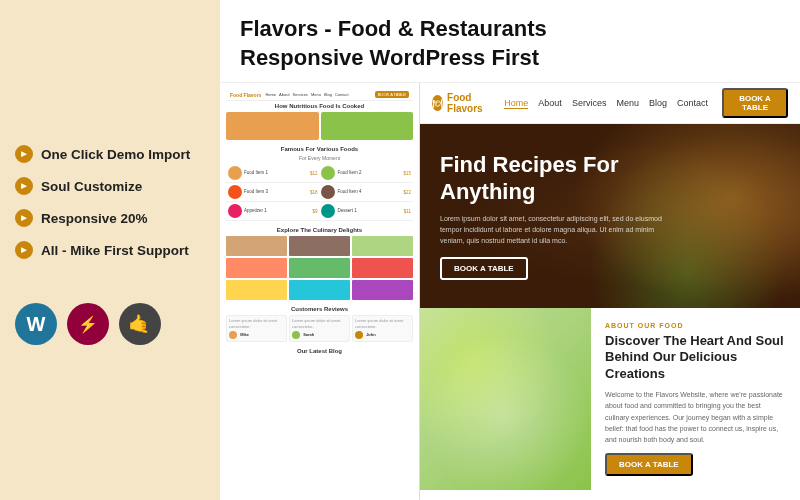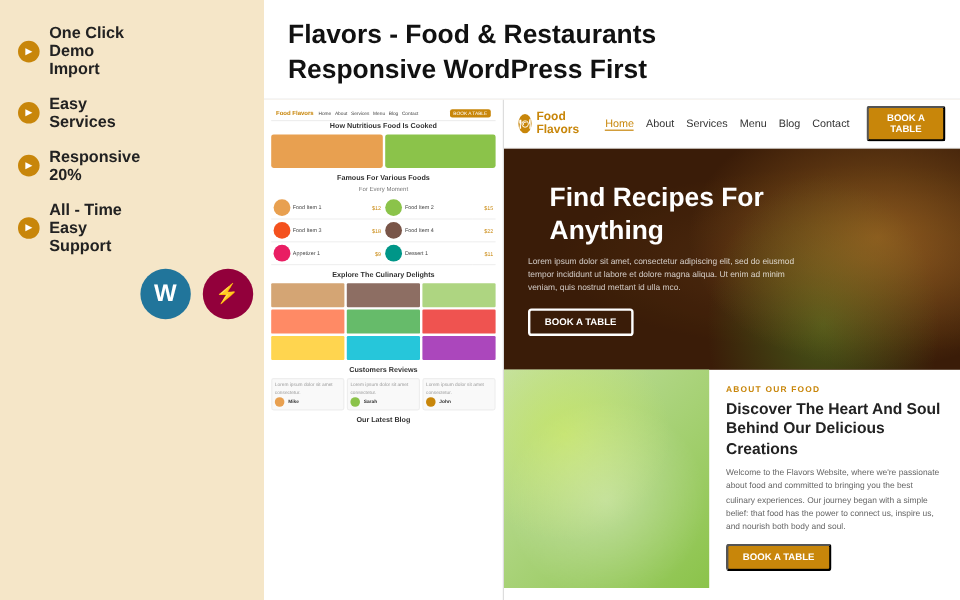--- a/index.html
+++ b/index.html
@@ -12,22 +12,22 @@
       display: flex;
     }
 
     
     .left-panel {
       width: 220px;
       min-width: 220px;
       background: #f5e6c8;
       padding: 20px 15px;
       display: flex;
-      flex-direction: row;
-      justify-content: flex-start;
+      flex-direction: column;
+      justify-content: center;
       padding-bottom: 30px;
     }
 
     .features-list {
       list-style: none;
       margin-bottom: 30px;
     }
     .features-list li {
       display: flex;
       align-items: center;
@@ -335,21 +335,20 @@
       color: #f0c060;
       font-style: italic;
       margin-bottom: 4px;
     }
     .hero-main-title {
       font-size: 22px;
       font-weight: 900;
       color: white;
       line-height: 1.2;
       margin-bottom: 8px;
-      margin-left: 18px;
     }
     .hero-description {
       font-size: 7px;
       color: rgba(255,255,255,0.75);
       line-height: 1.6;
       margin-bottom: 10px;
     }
     .hero-btns {
       display: flex;
       gap: 8px;
@@ -423,29 +422,29 @@
 <body>
 
 <div class="left-panel">
   <ul class="features-list">
     <li>
       <span class="arrow-icon"></span>
       <span>One Click Demo Import</span>
     </li>
     <li>
       <span class="arrow-icon"></span>
-      <span>Easy Services</span>
+      <span>Soul Customize</span>
     </li>
     <li>
       <span class="arrow-icon"></span>
       <span>Responsive 20%</span>
     </li>
     <li>
       <span class="arrow-icon"></span>
-      <span>All - Time Easy Support</span>
+      <span>All - Mike First Support</span>
     </li>
   </ul>
 
   <div class="icon-row">
     <div class="icon-circle ic-wp">W</div>
     <div class="icon-circle ic-el">⚡</div>
     <div class="icon-circle ic-hand">🤙</div>
   </div>
 </div>
 

